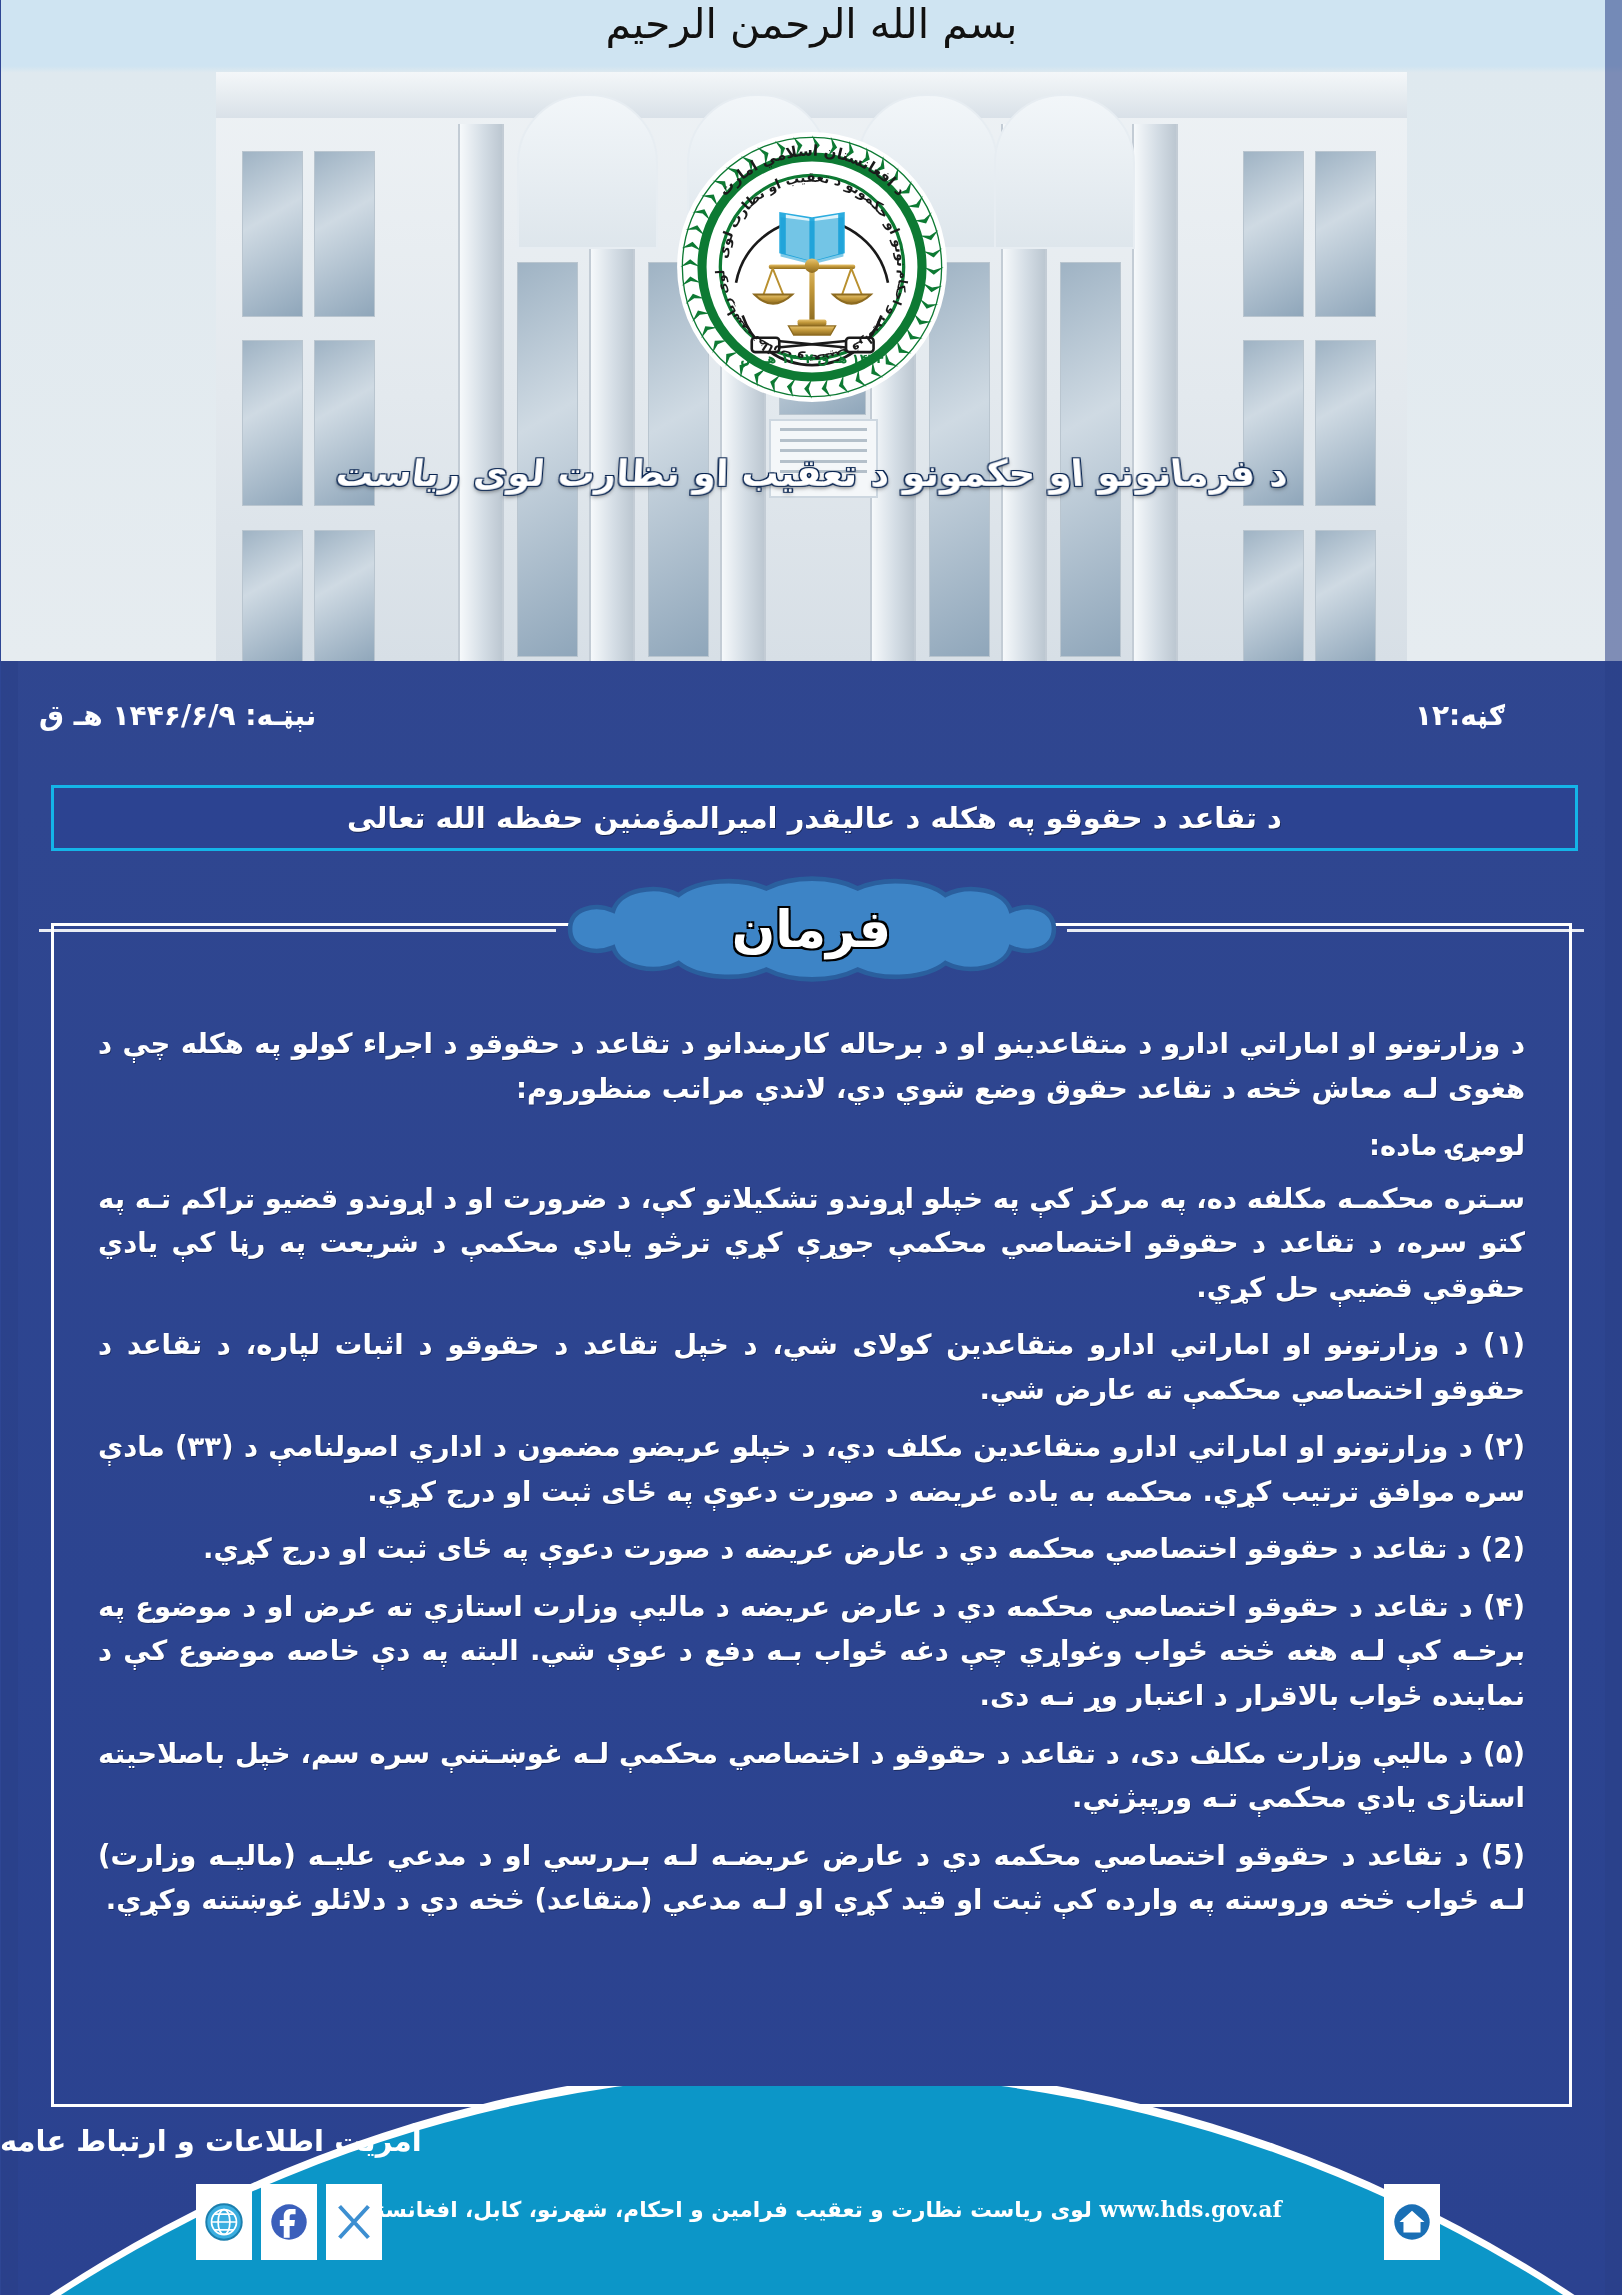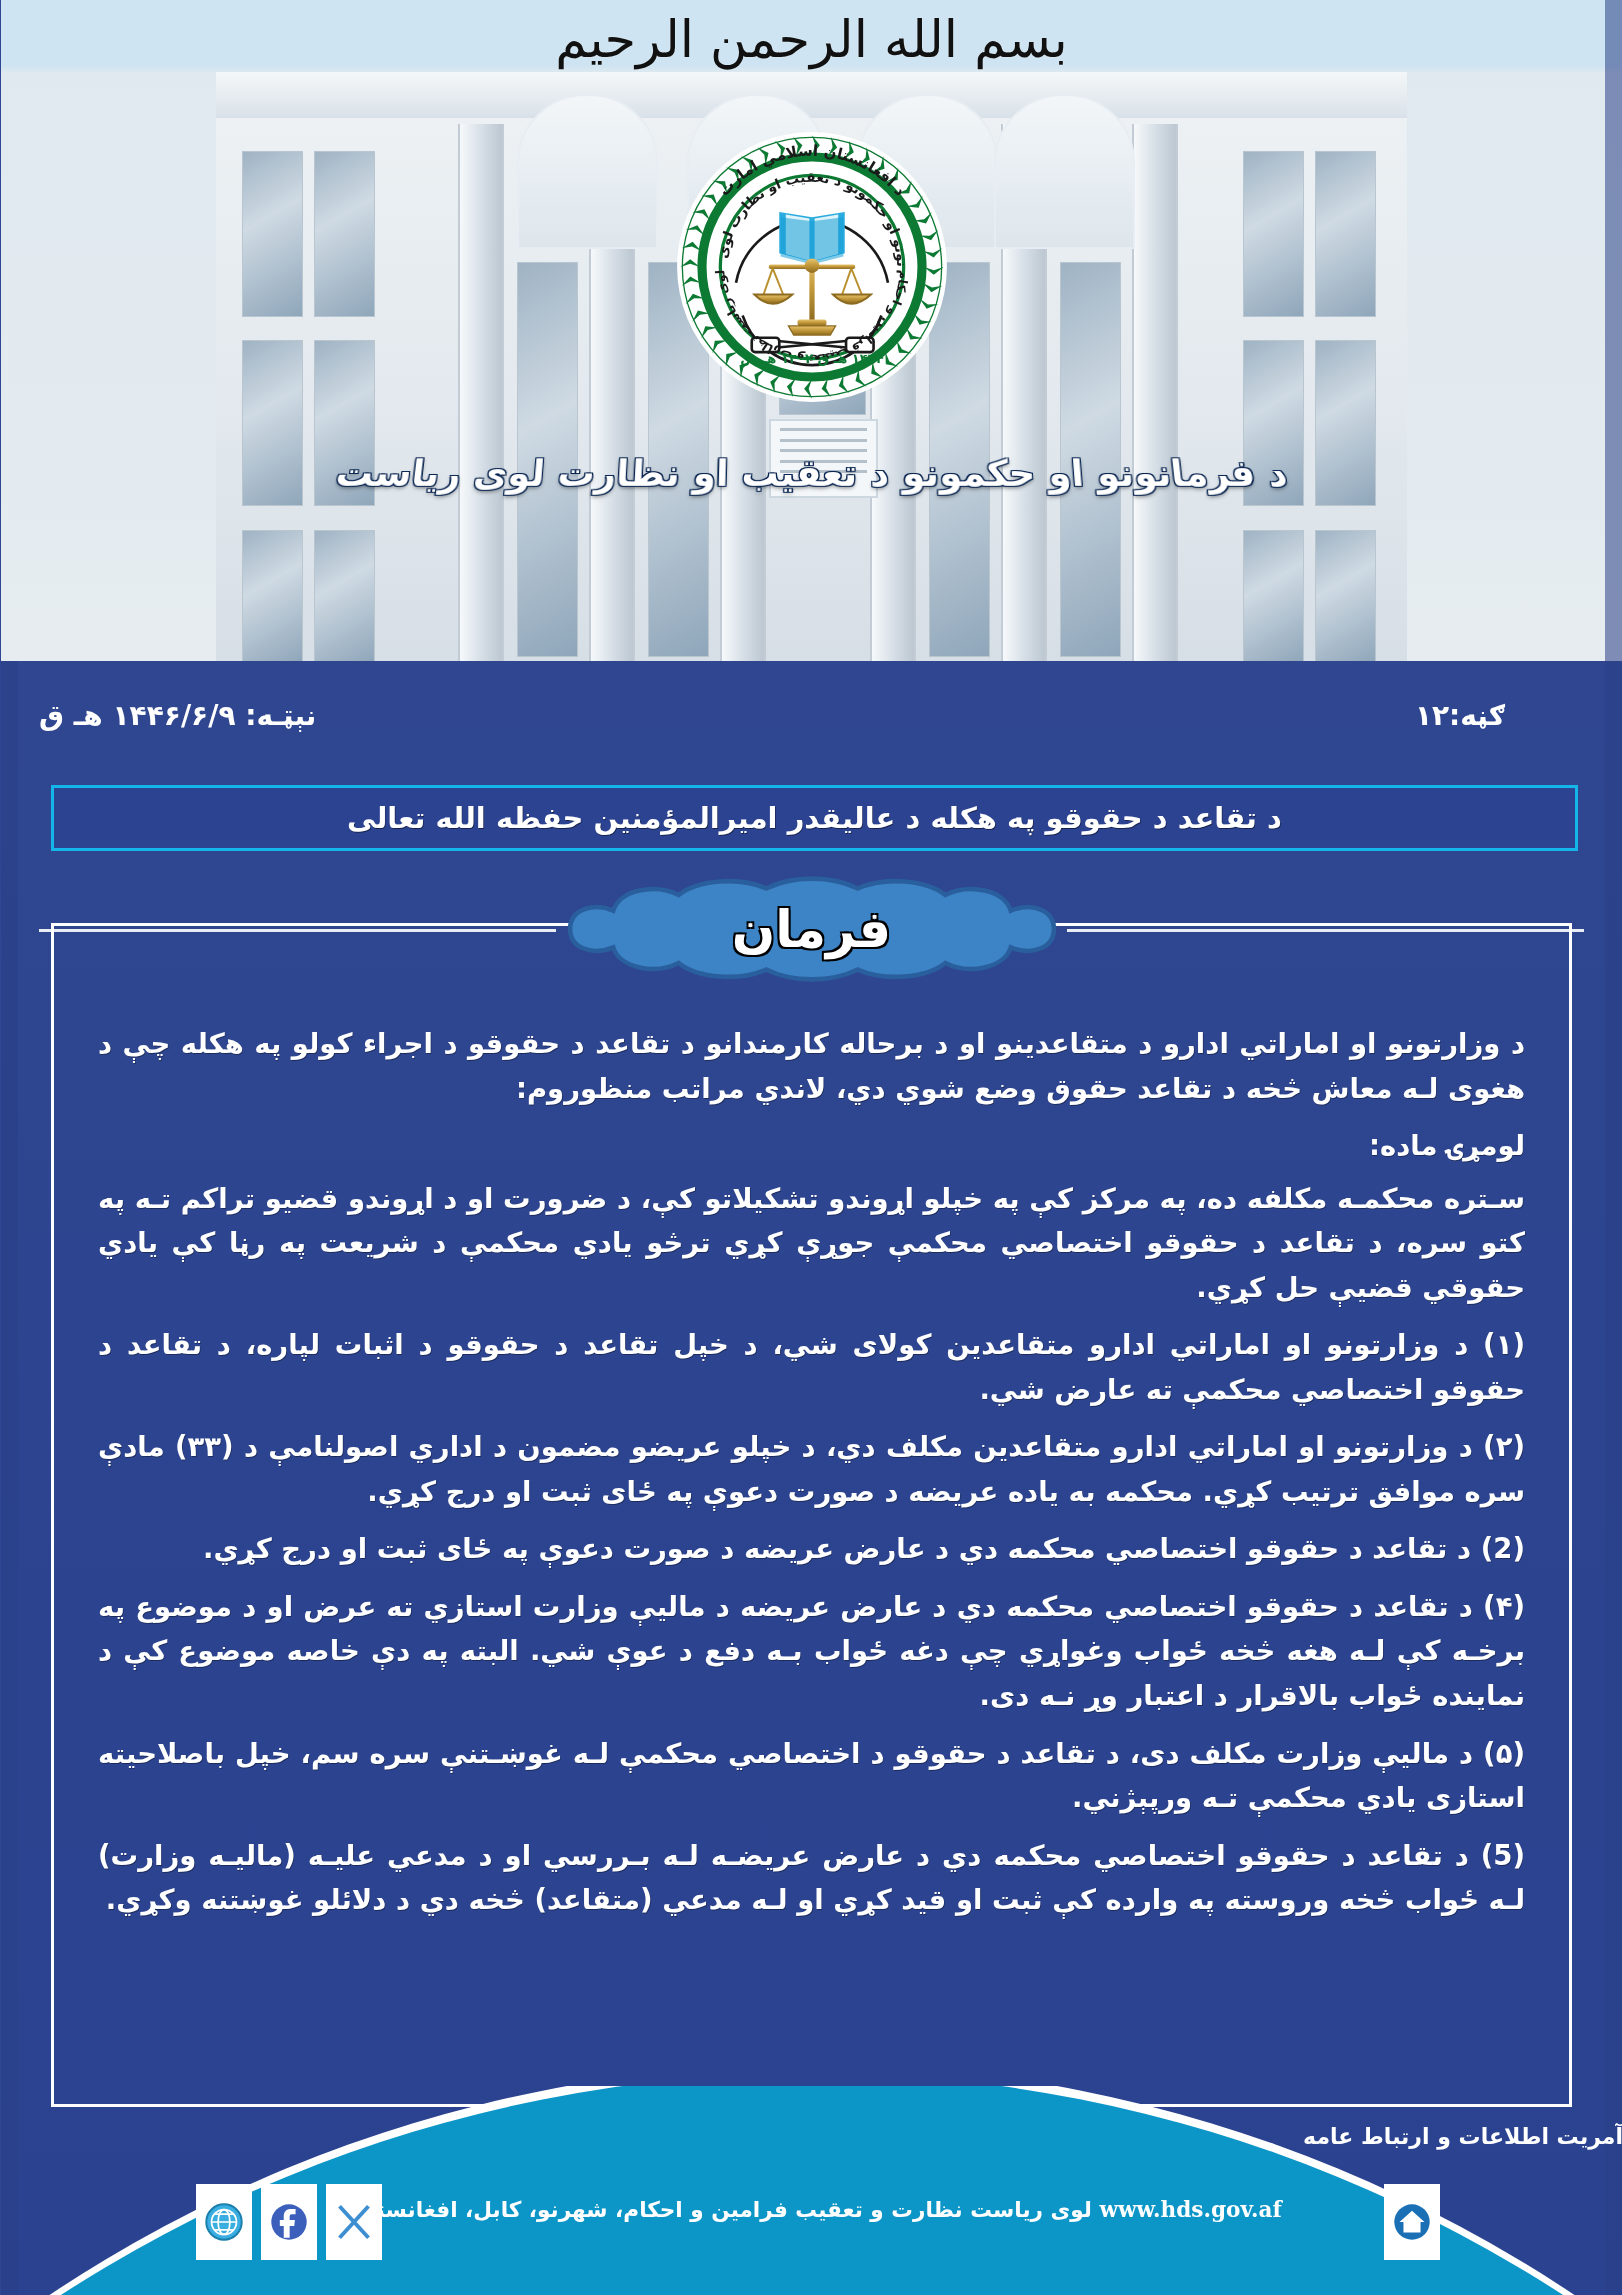--- a/index.html
+++ b/index.html
@@ -101,22 +101,22 @@
     width:2447px;height:2447px;border-radius:50%;
     border:47px solid #00591f;box-sizing:border-box;
   }
   .ribbon6{
     position:absolute;left:50%;top:-997px;transform:translateX(-50%);
     width:2544px;height:2544px;border-radius:50%;
     border:19.6px solid #bfe0f4;box-sizing:border-box;
   }
 
   .bismillah{
-    position:absolute;left:0;right:0;top:9px;text-align:center;
-    color:#111;font-size:51px;line-height:1.2;z-index:8;
+    position:absolute;left:0;right:0;top:0;text-align:center;
+    color:#111;font-size:41px;line-height:1.2;z-index:8;
     font-family:"DejaVu Sans","Liberation Sans",sans-serif;
     text-shadow:0 0 1.3px rgba(255,255,255,.6);
   }
 
   
   .archtext{
     position:absolute;left:0;right:0;top:452px;text-align:center;z-index:9;
     color:#fff;font-size:37px;font-weight:bold;letter-spacing:0.7px;
     text-shadow:
       1.3px 1.3px 0 #06224f, -1.3px 1.3px 0 #06224f, 1.3px -1.3px 0 #06224f, -1.3px -1.3px 0 #06224f,
@@ -190,22 +190,22 @@
   .footer{
     position:absolute;left:0;bottom:0;width:1623px;height:209px;z-index:20;
     overflow:hidden;
   }
   .foot-arc{
     position:absolute;left:50%;bottom:-1152px;transform:translateX(-50%);
     width:2748px;height:1374px;border-radius:1374px 1374px 0 0;
     background:#0c96c8;border-top:9.2px solid #ffffff;
   }
   .foot-dept{
-    position:absolute;left:0;right:0;top:38px;text-align:right;
-    color:#fff;font-size:22px;font-weight:bold;z-index:4;
+    position:absolute;left:0;right:0;top:38px;text-align:left;
+    color:#fff;font-size:29px;font-weight:bold;z-index:4;
   }
   .foot-addr{
     position:absolute;left:0;right:0;top:111px;text-align:center;
     color:#fff;font-size:21.6px;font-weight:bold;z-index:4;direction:rtl;
   }
   .foot-addr .url{direction:ltr;display:inline-block;font-family:"DejaVu Serif","Liberation Serif",serif;}
   .socials{
     position:absolute;left:196px;top:98px;display:flex;gap:9.2px;z-index:5;
   }
   .sq{

